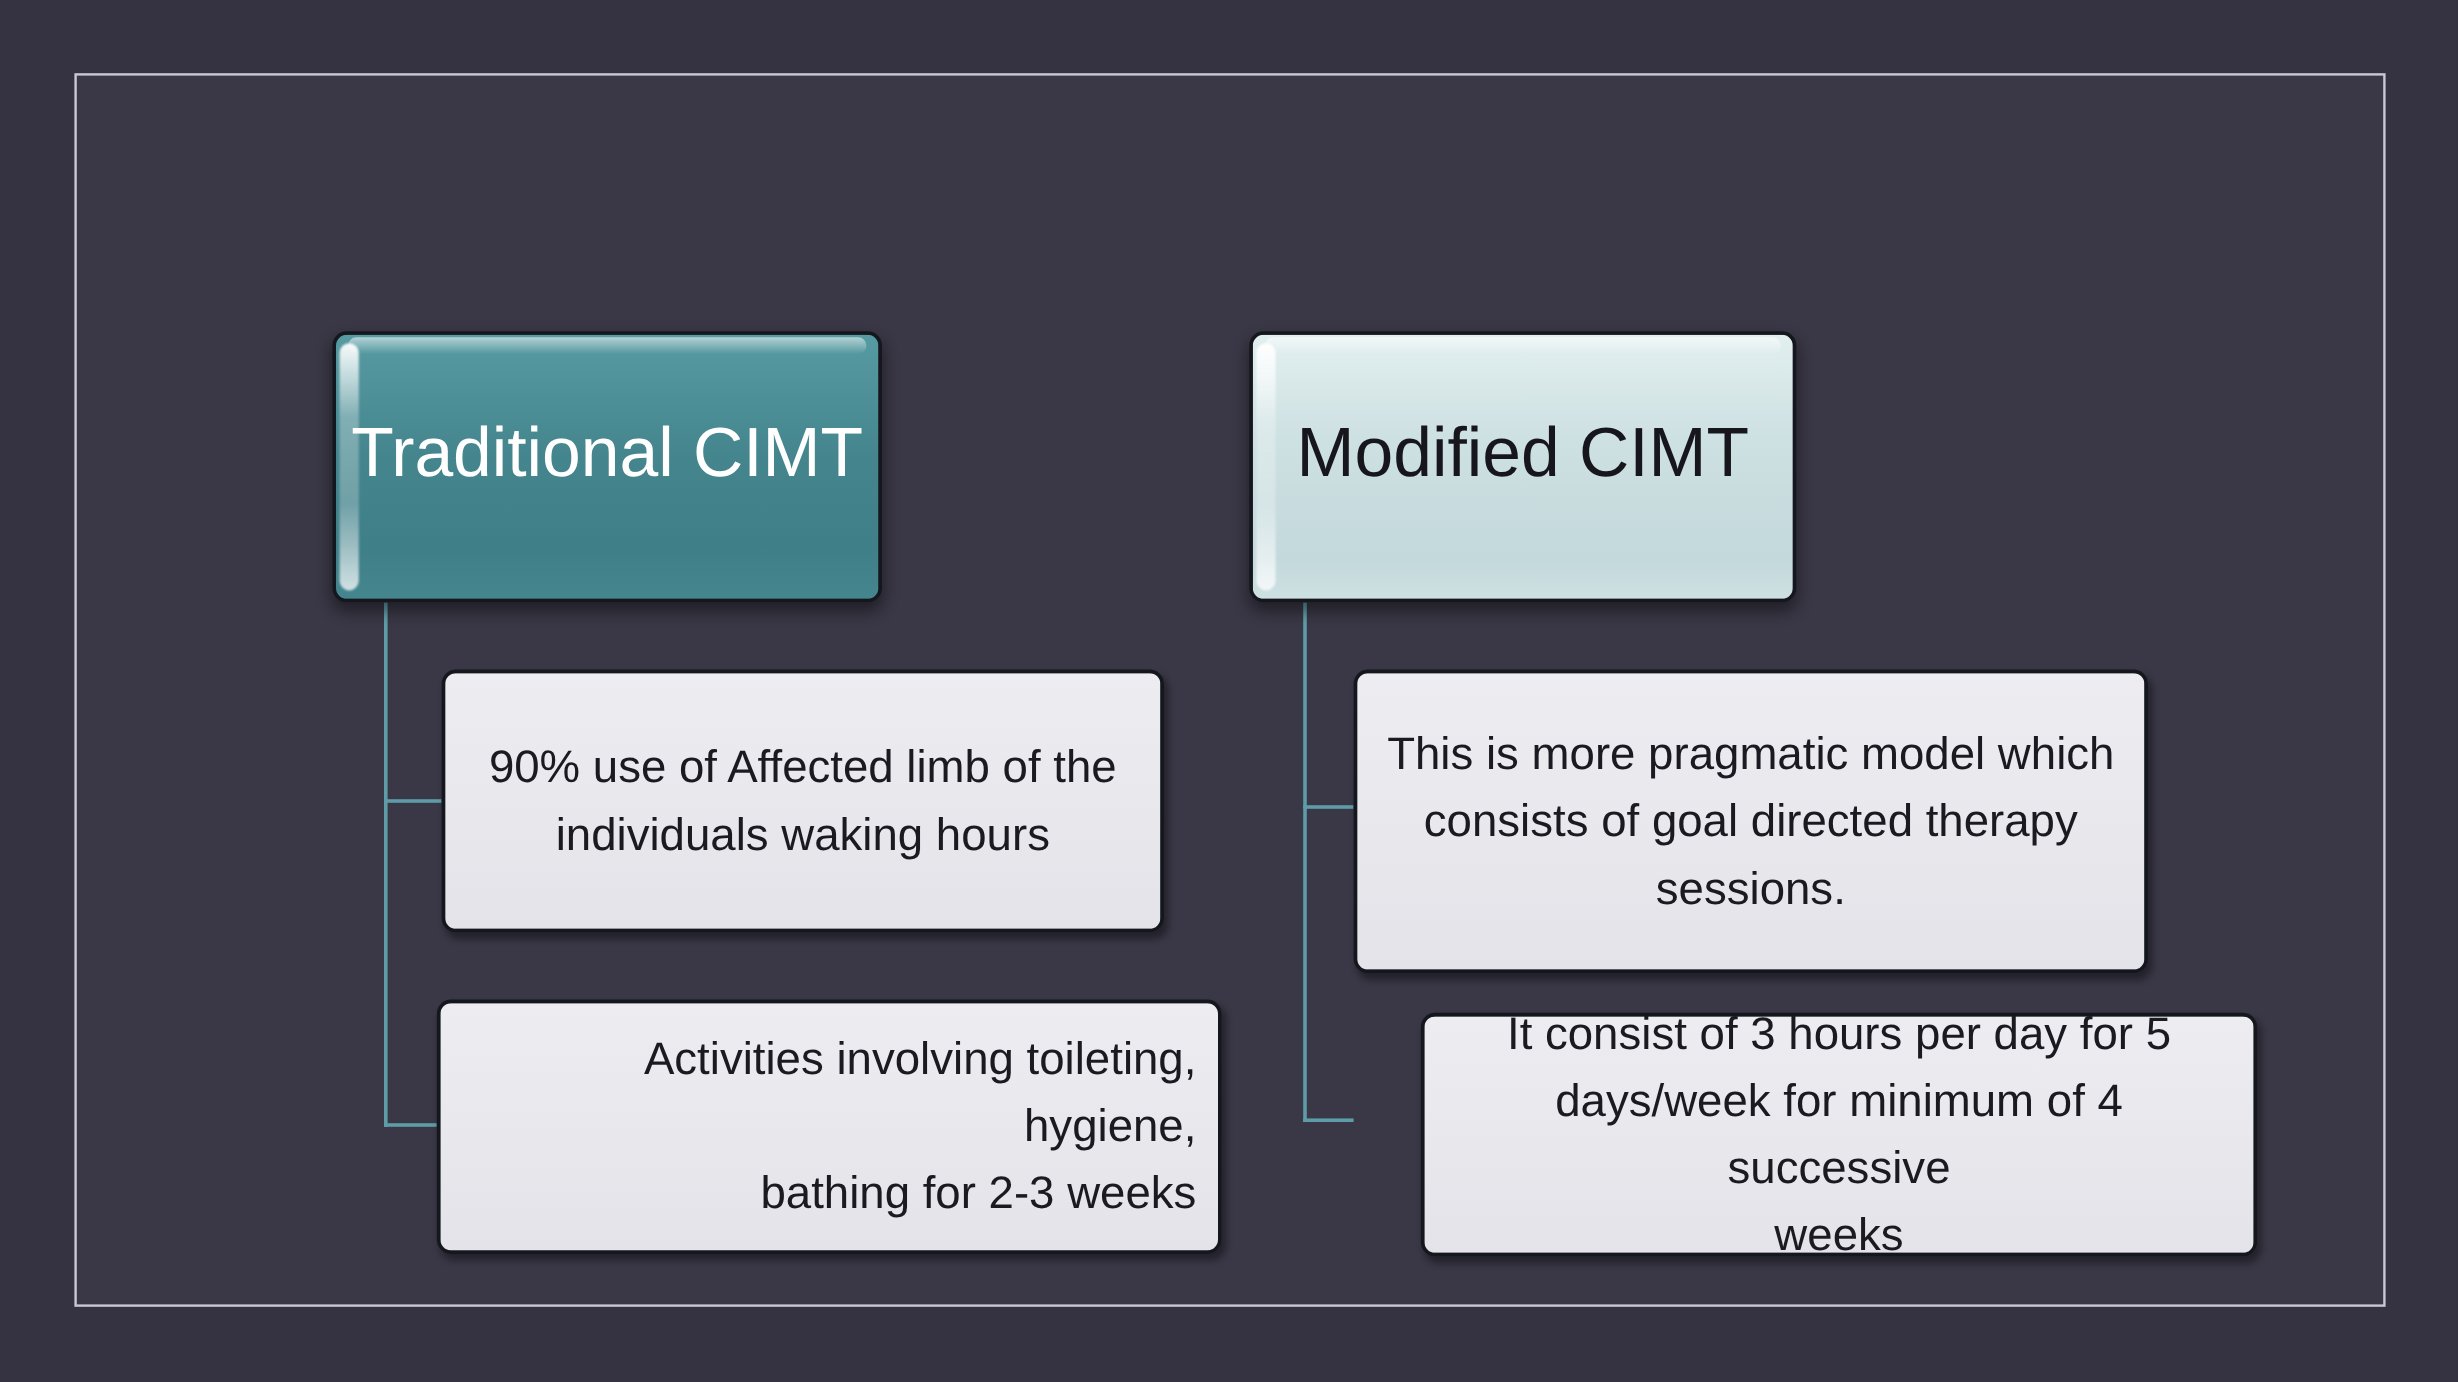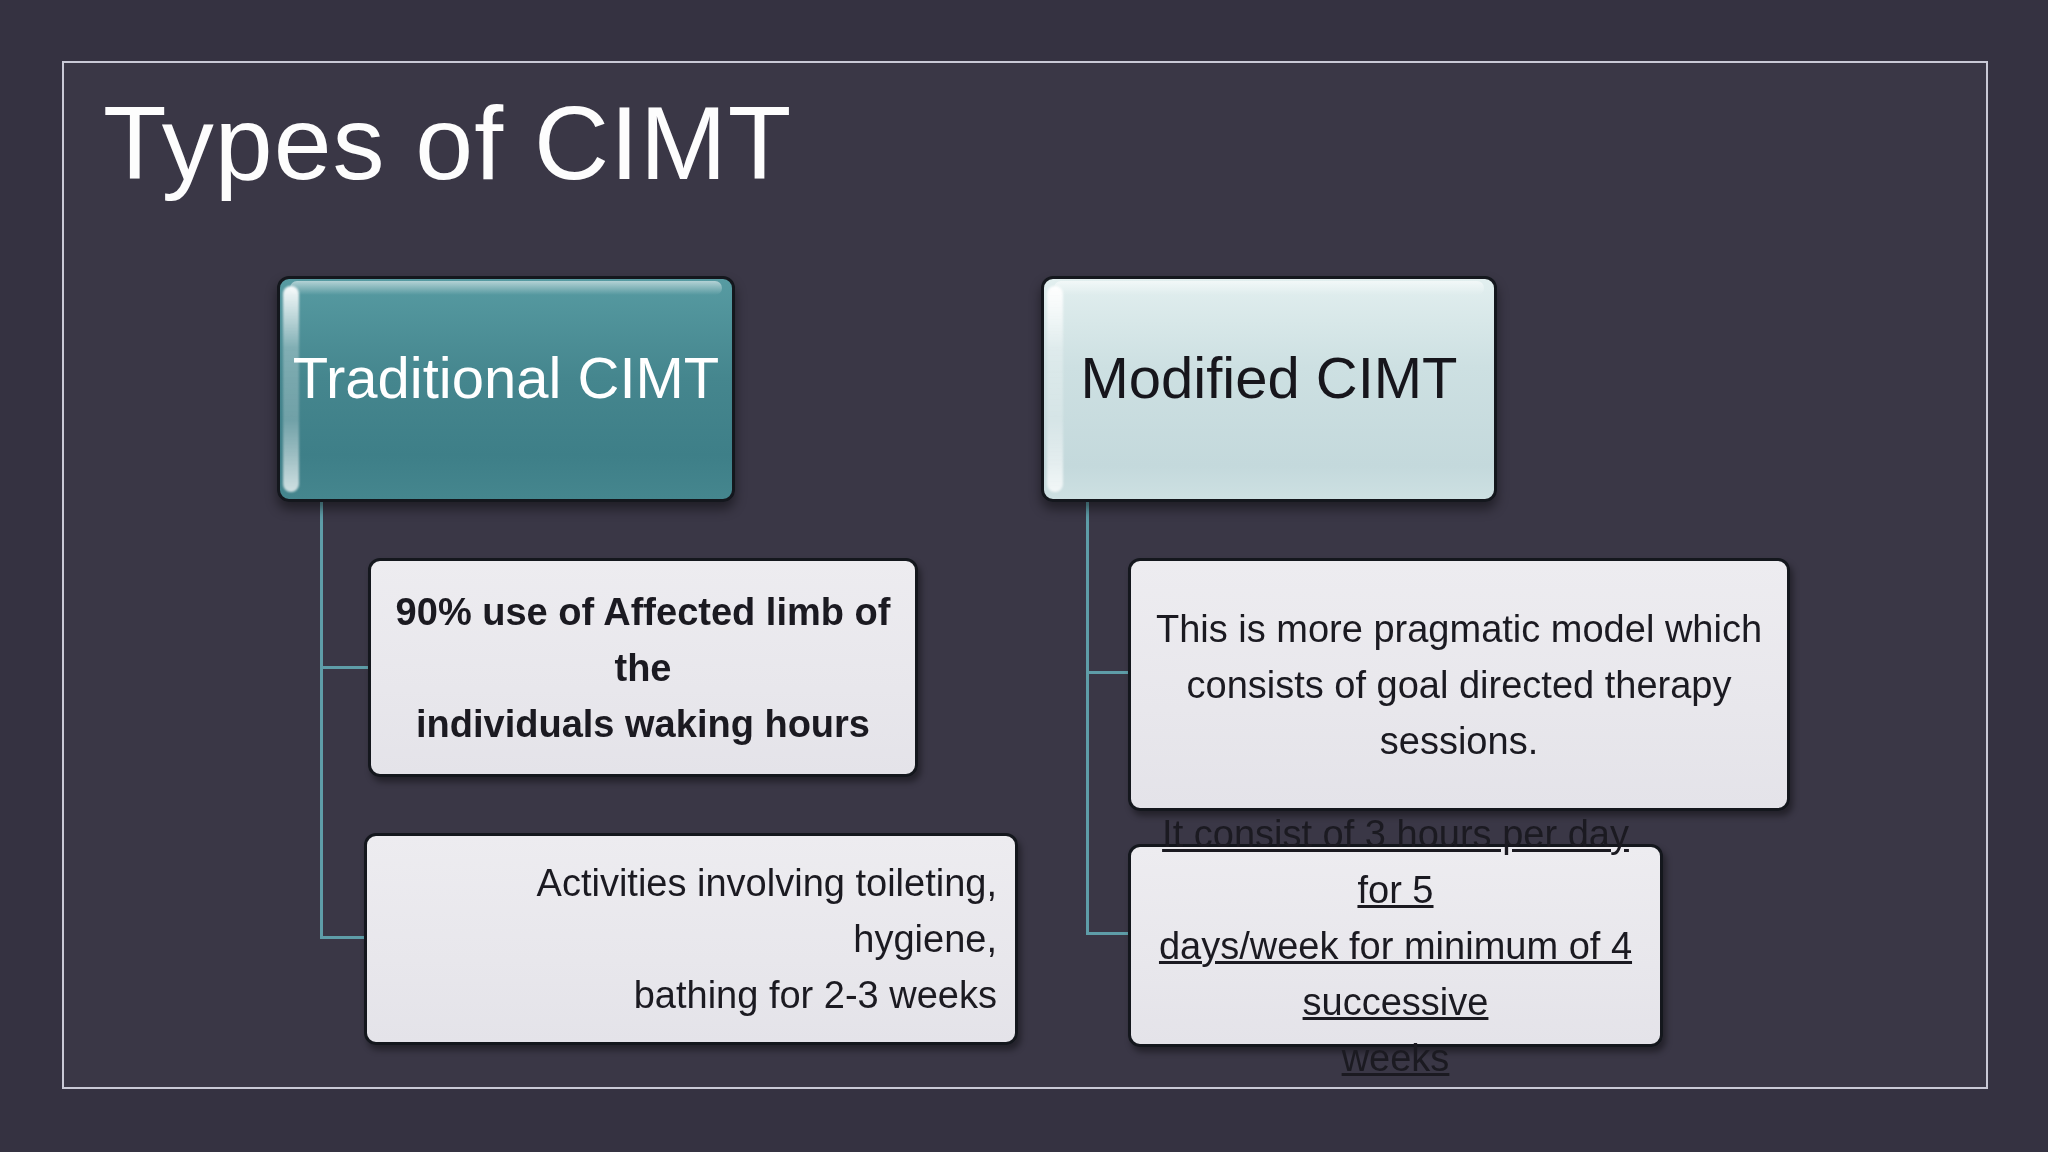--- a/index.html
+++ b/index.html
@@ -89,43 +89,42 @@
   }
   .child-box {
     background: linear-gradient(180deg, #edecf0 0%, #e8e7ec 60%, #e4e3e9 100%);
     color: #1b1a21;
     font-size: 38px;
     line-height: 56px;
     white-space: pre-line;
     box-shadow: 3px 5px 6px rgba(0,0,0,0.40);
     padding: 10px 18px;
   }
-  .child-l1 { left: 368px; top: 558px; width: 550px; height: 219px; font-weight: bold; }
+  .child-l1 { left: 368px; top: 558px; width: 602px; height: 219px; }
   .child-l2 { left: 364px; top: 833px; width: 654px; height: 212px; text-align: right; }
   .child-r1 { left: 1128px; top: 558px; width: 662px; height: 253px; }
-  .child-r2 { left: 1128px; top: 844px; width: 535px; height: 203px; text-decoration: underline; }
+  .child-r2 { left: 1184px; top: 844px; width: 697px; height: 203px; }
   .connector {
     position: absolute;
     background: #5e9da8;
   }
   .conn-l-v { left: 320px; top: 502px; width: 3px; height: 437px; }
   .conn-l-h1 { left: 320px; top: 666px; width: 48px; height: 3px; }
   .conn-l-h2 { left: 320px; top: 936px; width: 44px; height: 3px; }
   .conn-r-v { left: 1086px; top: 502px; width: 3px; height: 433px; }
   .conn-r-h1 { left: 1086px; top: 671px; width: 42px; height: 3px; }
   .conn-r-h2 { left: 1086px; top: 932px; width: 42px; height: 3px; }
 </style>
 </head>
 <body>
 
 <div class="slide">
 
   <div class="frame"></div>
 
-  <h1 class="title">Types of CIMT</h1>
 
   <div class="connector conn-l-v"></div>
   <div class="connector conn-l-h1"></div>
   <div class="connector conn-l-h2"></div>
 
   <div class="connector conn-r-v"></div>
   <div class="connector conn-r-h1"></div>
   <div class="connector conn-r-h2"></div>
 
   <div class="shape parent-box box-traditional">

